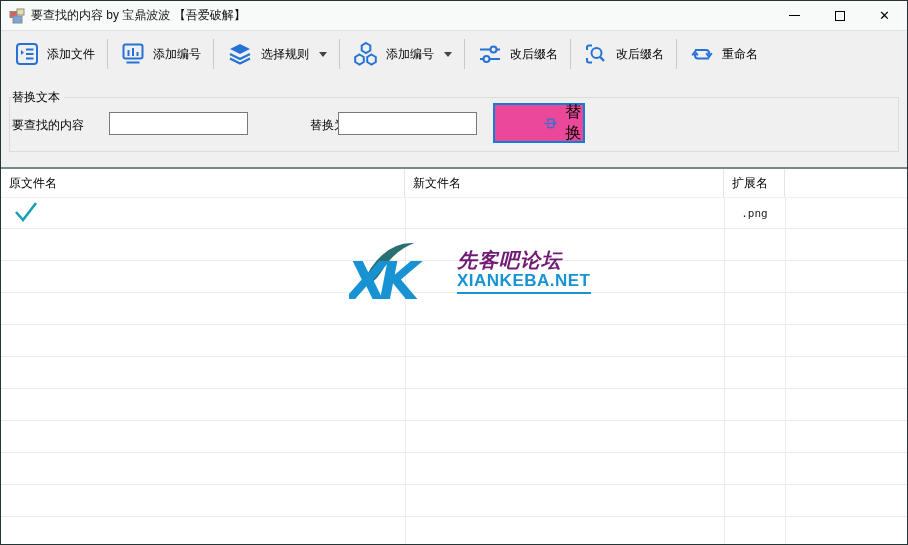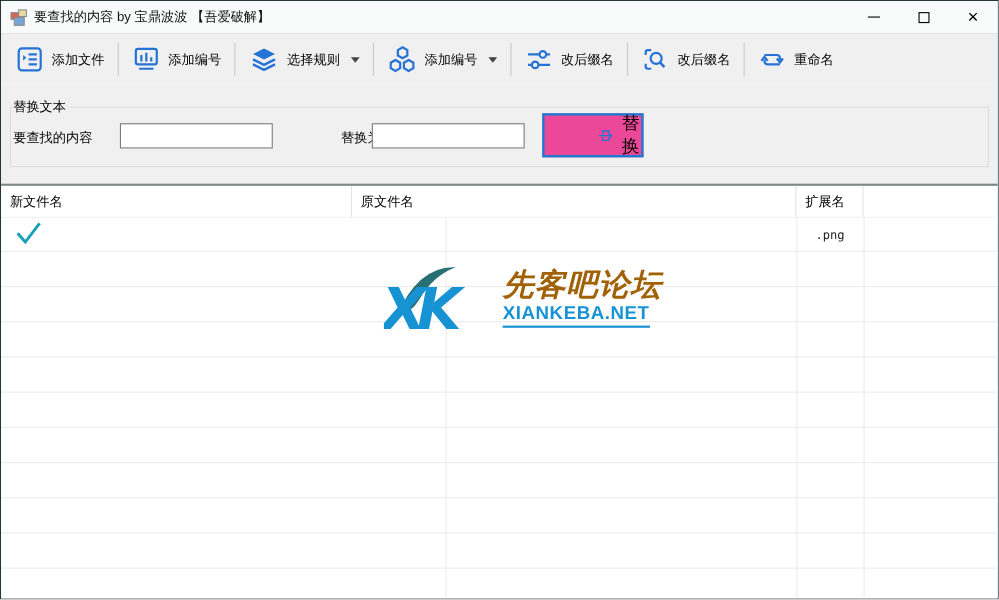--- a/index.html
+++ b/index.html
@@ -48,21 +48,21 @@
   .vl-1 { left:404px; } .vl-2 { left:723px; } .vl-3 { left:784px; }
   .trow-first { display:flex; height:31px; border-bottom:1px solid #ebebeb; align-items:center; position:relative; }
   .td-original { width:404px; padding-left:12px; }
   .td-new { width:319px; }
   .td-ext { width:61px; text-align:center; font-family:"DejaVu Sans Mono","Liberation Mono",monospace; font-size:11px; color:#222; }
   .trow-empty { height:32px; border-bottom:1px solid #ebebeb; }
 
   
   .watermark { position:absolute; left:348px; top:64px; display:flex; align-items:center; gap:24px; z-index:5; }
   .wm-text { display:flex; flex-direction:column; }
-  .wm-name { font-size:28px; font-weight:bold; font-style:italic; color:#a16207; letter-spacing:1px; line-height:1.1; }
+  .wm-name { font-size:20px; font-weight:bold; font-style:italic; color:#701a75; letter-spacing:1px; line-height:1.1; }
   .wm-url { font-size:17px; font-weight:bold; color:#1793d3; letter-spacing:0.5px; border-bottom:2px solid #1793d3; padding-bottom:1px; align-self:flex-start; }
 </style>
 </head>
 <body>
 
 <div class="window">
 
   <div class="titlebar">
     <svg class="app-icon" viewBox="0 0 16 16">
       <rect x="1" y="3.5" width="7" height="6" fill="#d9625a" stroke="#8b8b8b" stroke-width="1"></rect>
@@ -178,22 +178,22 @@
           <line x1="2.5" y1="12.5" x2="20" y2="12.5" stroke="#2673d8" stroke-width="2"></line>
           <path d="M17.5 9.2 L21.5 12.5 L17.5 15.8" fill="none" stroke="#2673d8" stroke-width="2"></path>
         </svg>
         <span>替换</span>
       </button>
     </div>
   </div>
 
   <div class="table-area">
     <div class="thead">
+      <div class="th th-original">原文件名</div>
       <div class="th th-new">新文件名</div>
-      <div class="th th-original">原文件名</div>
       <div class="th th-ext">扩展名</div>
       <div class="th th-filler"></div>
     </div>
 
     <div class="vline vl-1"></div>
     <div class="vline vl-2"></div>
     <div class="vline vl-3"></div>
 
     <div class="trow-first">
       <div class="td-original">

